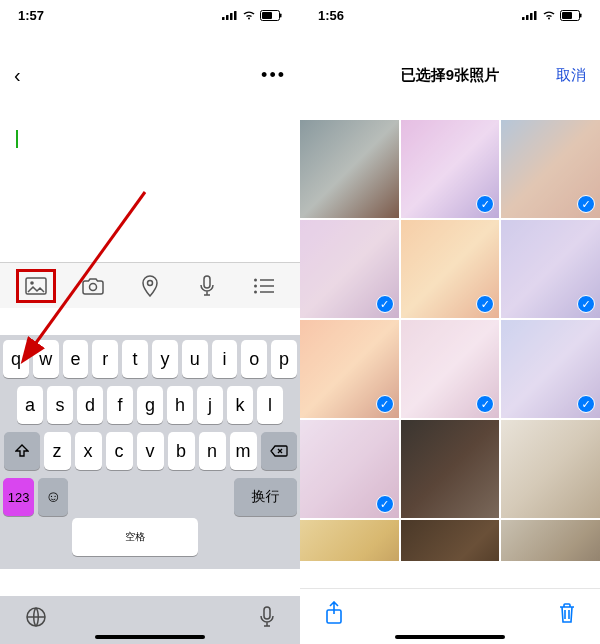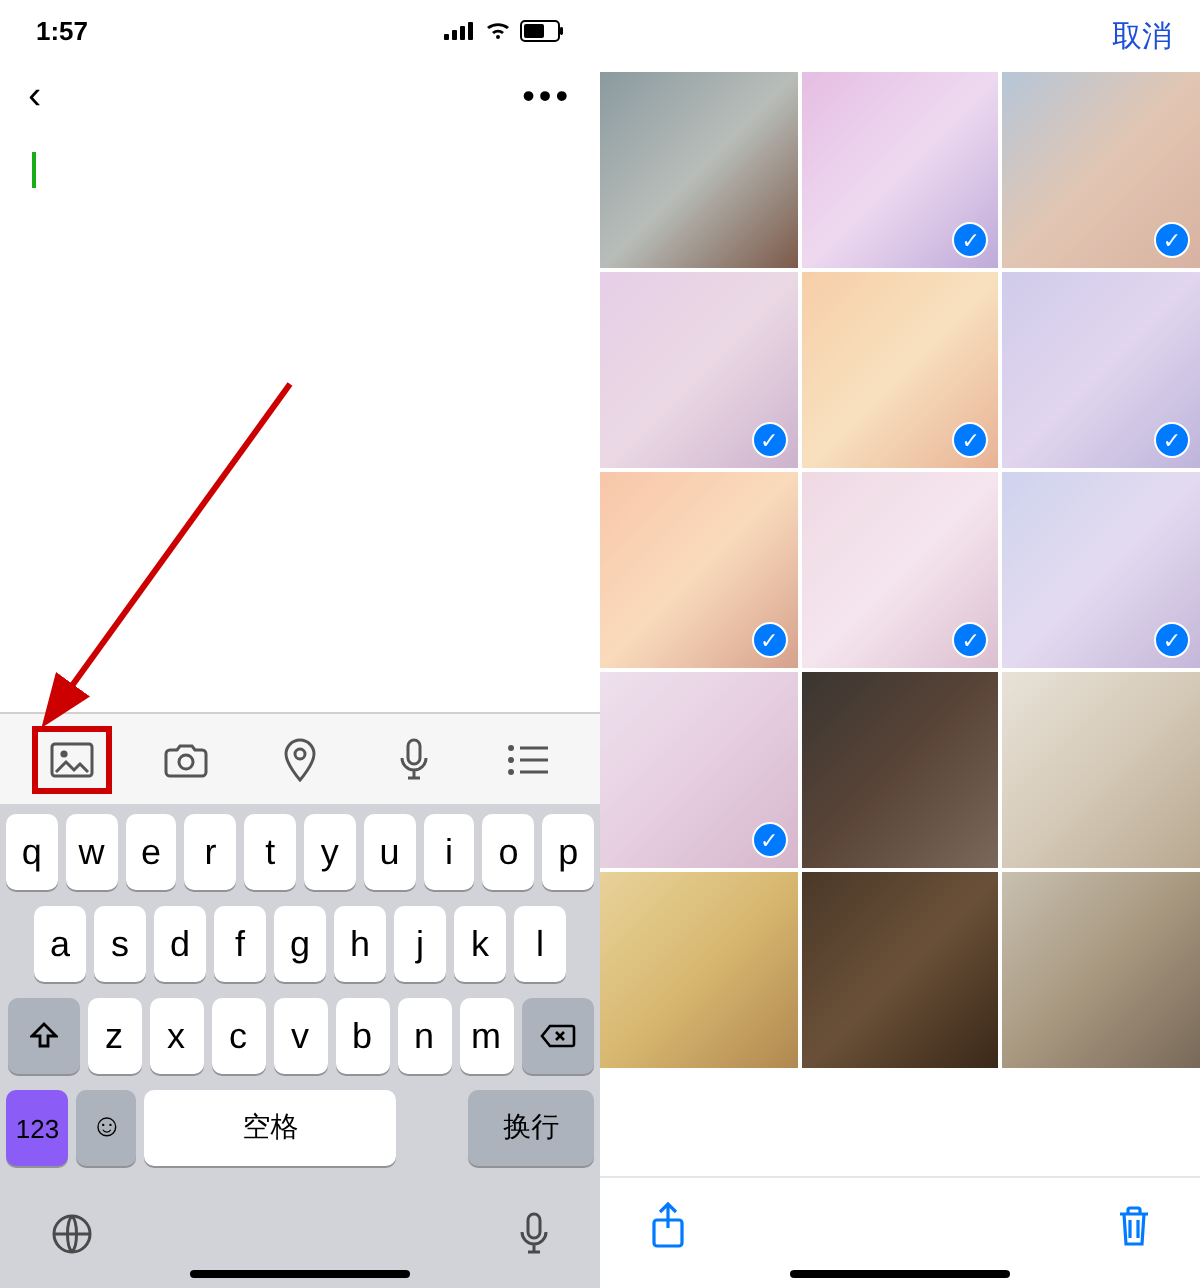--- a/index.html
+++ b/index.html
@@ -14,20 +14,21 @@
       display: flex;
       background: #fff;
     }
     .phone {
       width: 300px;
       height: 644px;
       display: flex;
       flex-direction: column;
       position: relative;
       background: #fff;
+      gap: 27px;
     }
     .status-bar {
       height: 30px;
       display: flex;
       justify-content: space-between;
       align-items: center;
       padding: 0 18px;
       font-size: 13px;
       font-weight: 600;
     }
@@ -118,32 +119,33 @@
     .key-row.row3 {
       padding: 0 0;
     }
     .key-wide-shift, .key-wide-del {
       flex: 1.3;
       max-width: 36px;
       background: #adb3bc;
     }
     .key-123 {
       max-width: 36px;
-      background: #8b5cf6;
+      background: #d946ef;
       font-size: 13px;
     }
     .key-emoji {
       max-width: 30px;
       background: #adb3bc;
       font-size: 16px;
     }
     .key-space {
       flex: 4;
       max-width: 140px;
-      font-size: 14px;
+      font-size: 10px;
+      margin-top: 40px;
     }
     .key-return {
       flex: 2;
       max-width: 64px;
       background: #adb3bc;
       font-size: 14px;
       margin-left: 32px;
     }
     .keyboard-bottom {
       height: 48px;
@@ -354,21 +356,41 @@
       </svg>
     <svg width="18" height="24" viewBox="0 0 18 24">
         <rect x="6" y="2" width="6" height="12" rx="3" fill="none" stroke="#4a4a4a" stroke-width="1.5"></rect>
         <path d="M3 11a6 6 0 0012 0M9 17v4M6 21h6" fill="none" stroke="#4a4a4a" stroke-width="1.5"></path>
       </svg>
   </div>
   <div class="home-indicator"></div>
 </div>
 
 <div class="phone">
+  <div class="status-bar">
+    <span>1:56</span>
+    <div class="status-right">
+      <svg width="16" height="10" viewBox="0 0 16 10">
+          <rect x="0" y="7" width="2.5" height="3" rx="0.5"></rect>
+          <rect x="4" y="5" width="2.5" height="5" rx="0.5"></rect>
+          <rect x="8" y="3" width="2.5" height="7" rx="0.5"></rect>
+          <rect x="12" y="1" width="2.5" height="9" rx="0.5"></rect>
+        </svg>
+      <svg width="14" height="10" viewBox="0 0 14 10">
+          <path d="M7 9.5a1 1 0 100-2 1 1 0 000 2zM4 6a5 5 0 016 0l-1 1a3.5 3.5 0 00-4 0zM1.5 3.5a9 9 0 0111 0l-1 1a7.5 7.5 0 00-9 0z"></path>
+        </svg>
+      <svg width="22" height="11" viewBox="0 0 22 11">
+          <rect x="0.5" y="0.5" width="19" height="10" rx="2" fill="none" stroke="#000" stroke-width="1"></rect>
+          <rect x="2" y="2" width="10" height="7" rx="1"></rect>
+          <rect x="20" y="3.5" width="1.5" height="4" rx="0.7"></rect>
+        </svg>
+    </div>
+  </div>
   <div class="right-nav">
+    <span>已选择9张照片</span>
     <span class="cancel-btn">取消</span>
   </div>
   <div class="photo-grid" id="photo-grid">
       <div class="photo-cell" style="background: linear-gradient(135deg, rgb(138, 154, 159) 0%, rgb(184, 189, 185) 50%, rgb(124, 90, 74) 100%);"></div>
       <div class="photo-cell selected" style="background: linear-gradient(135deg, rgb(216, 155, 212) 0%, rgb(229, 197, 232) 50%, rgb(155, 126, 197) 100%);">
         <div class="check-badge">✓</div>
       </div>
       <div class="photo-cell selected" style="background: linear-gradient(135deg, rgb(143, 168, 196) 0%, rgb(210, 168, 138) 50%, rgb(196, 137, 112) 100%);">
         <div class="check-badge">✓</div>
       </div>

